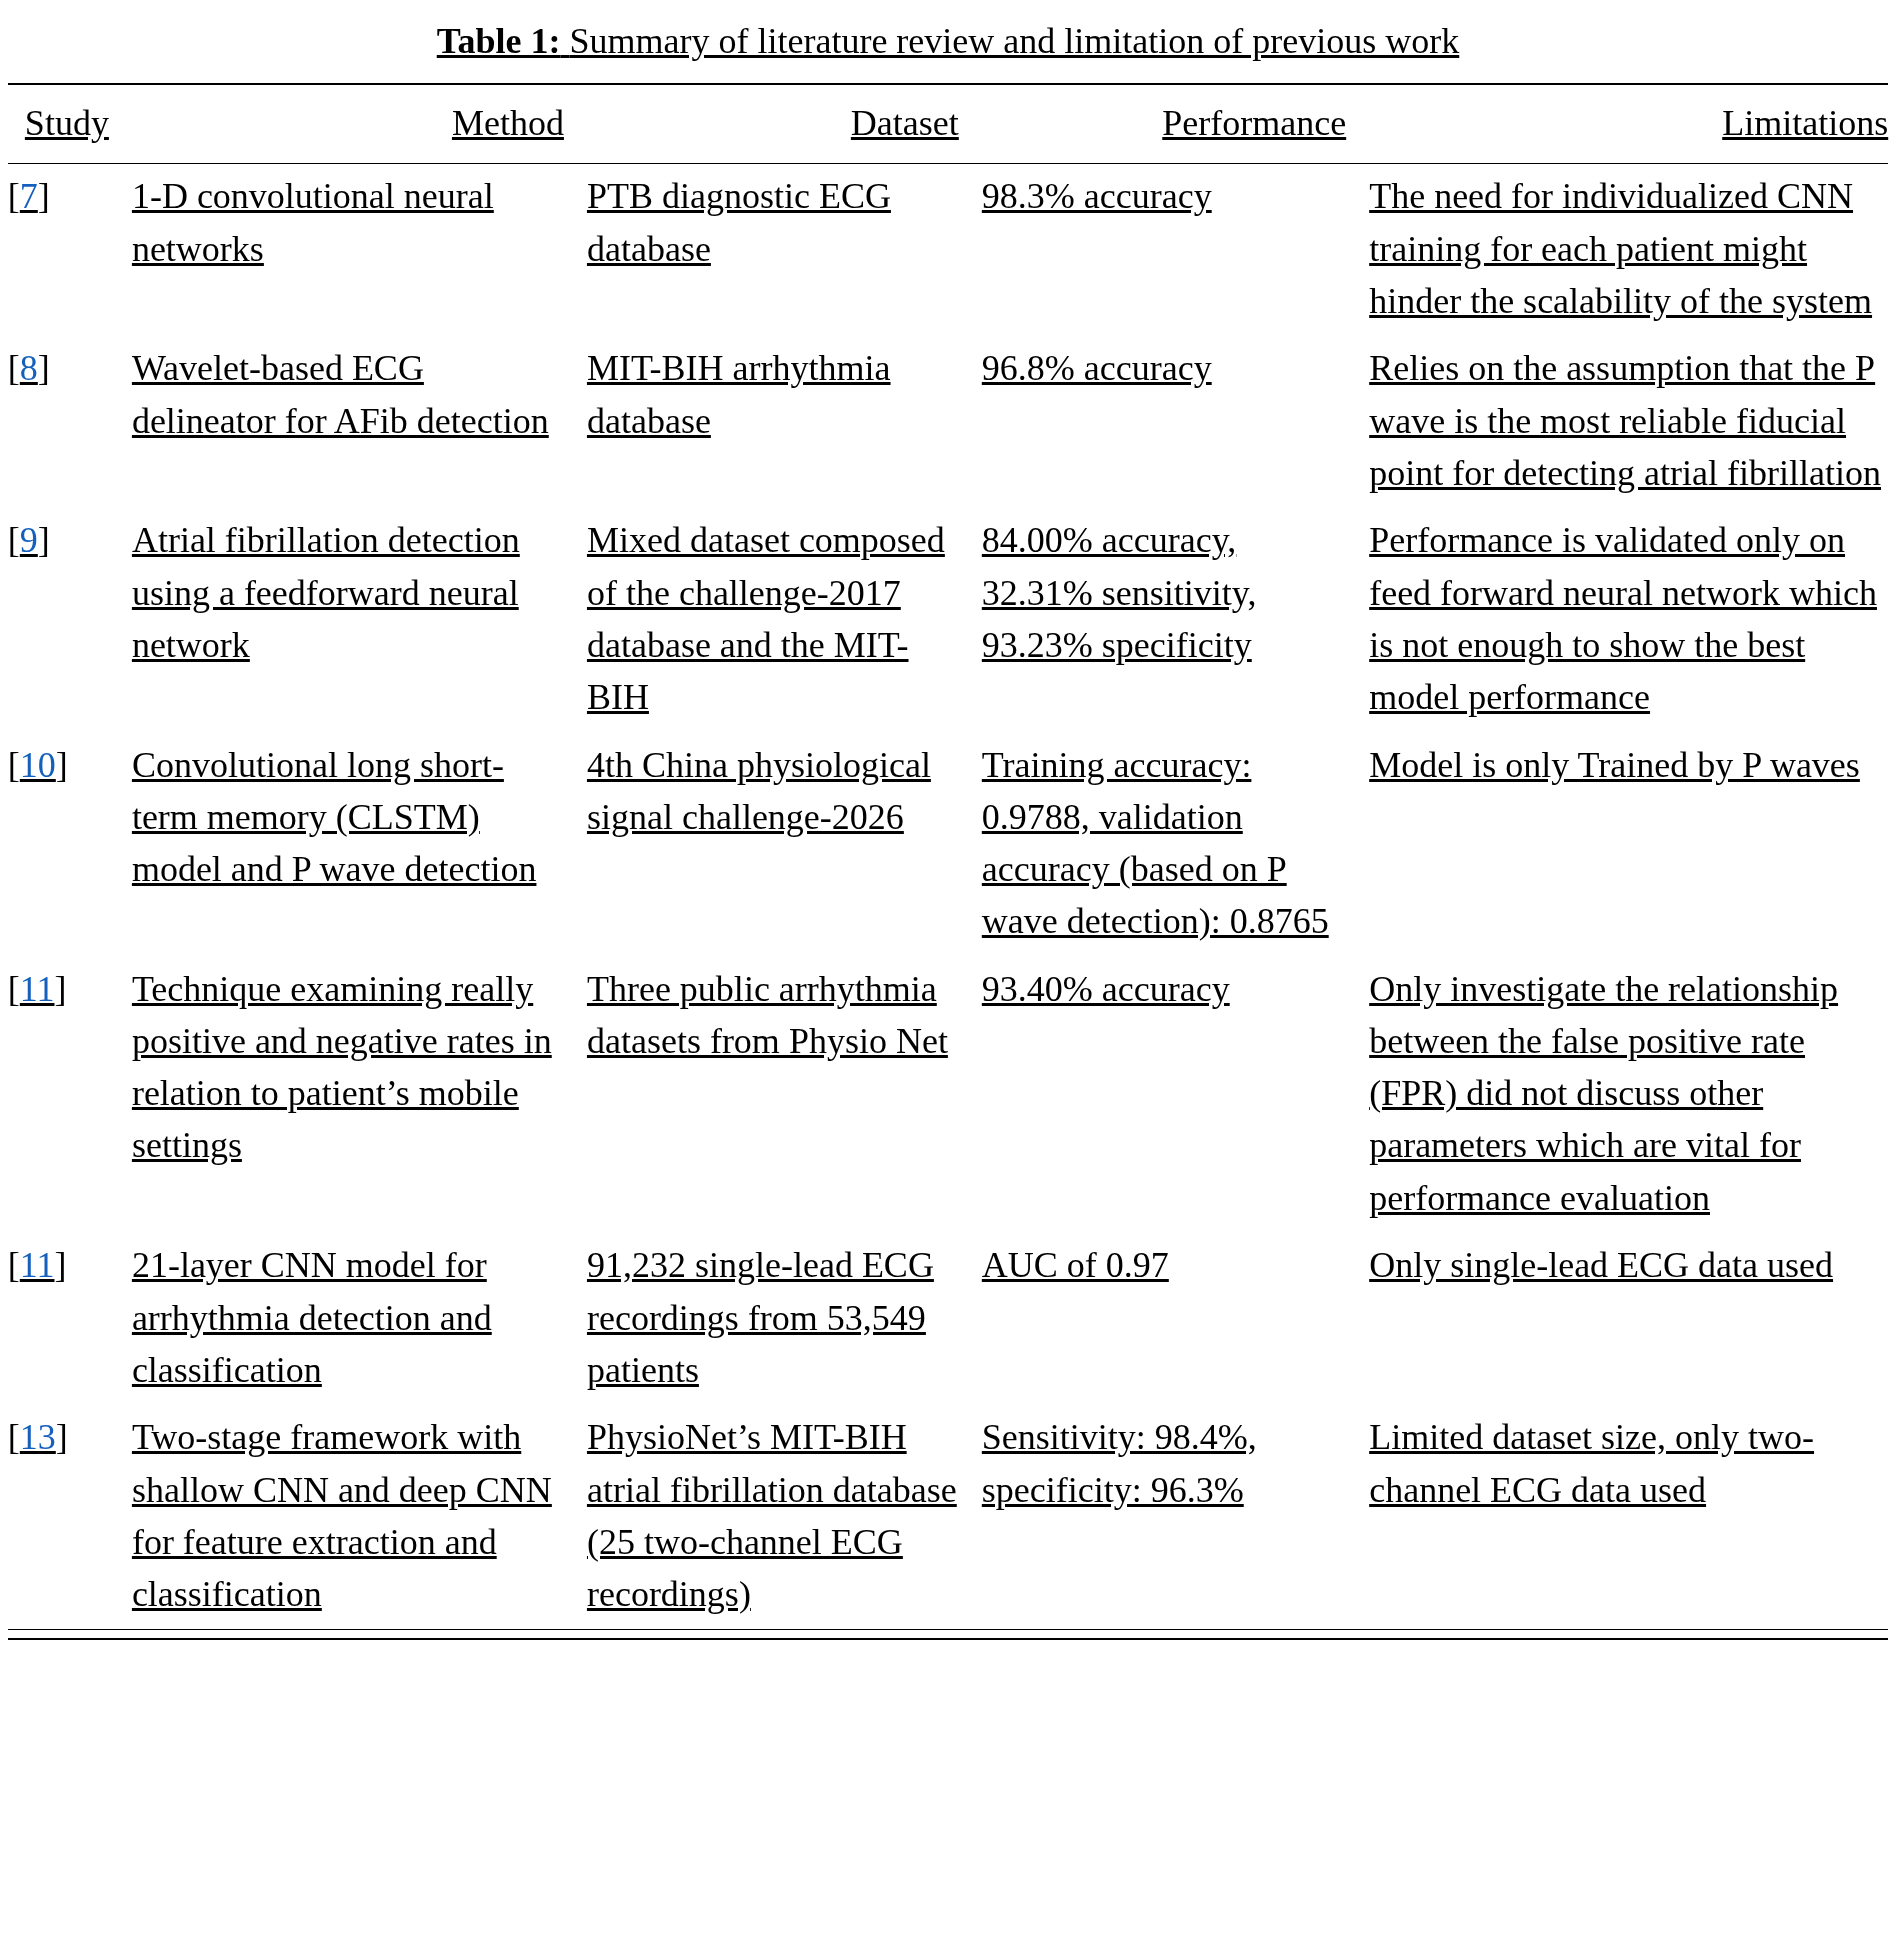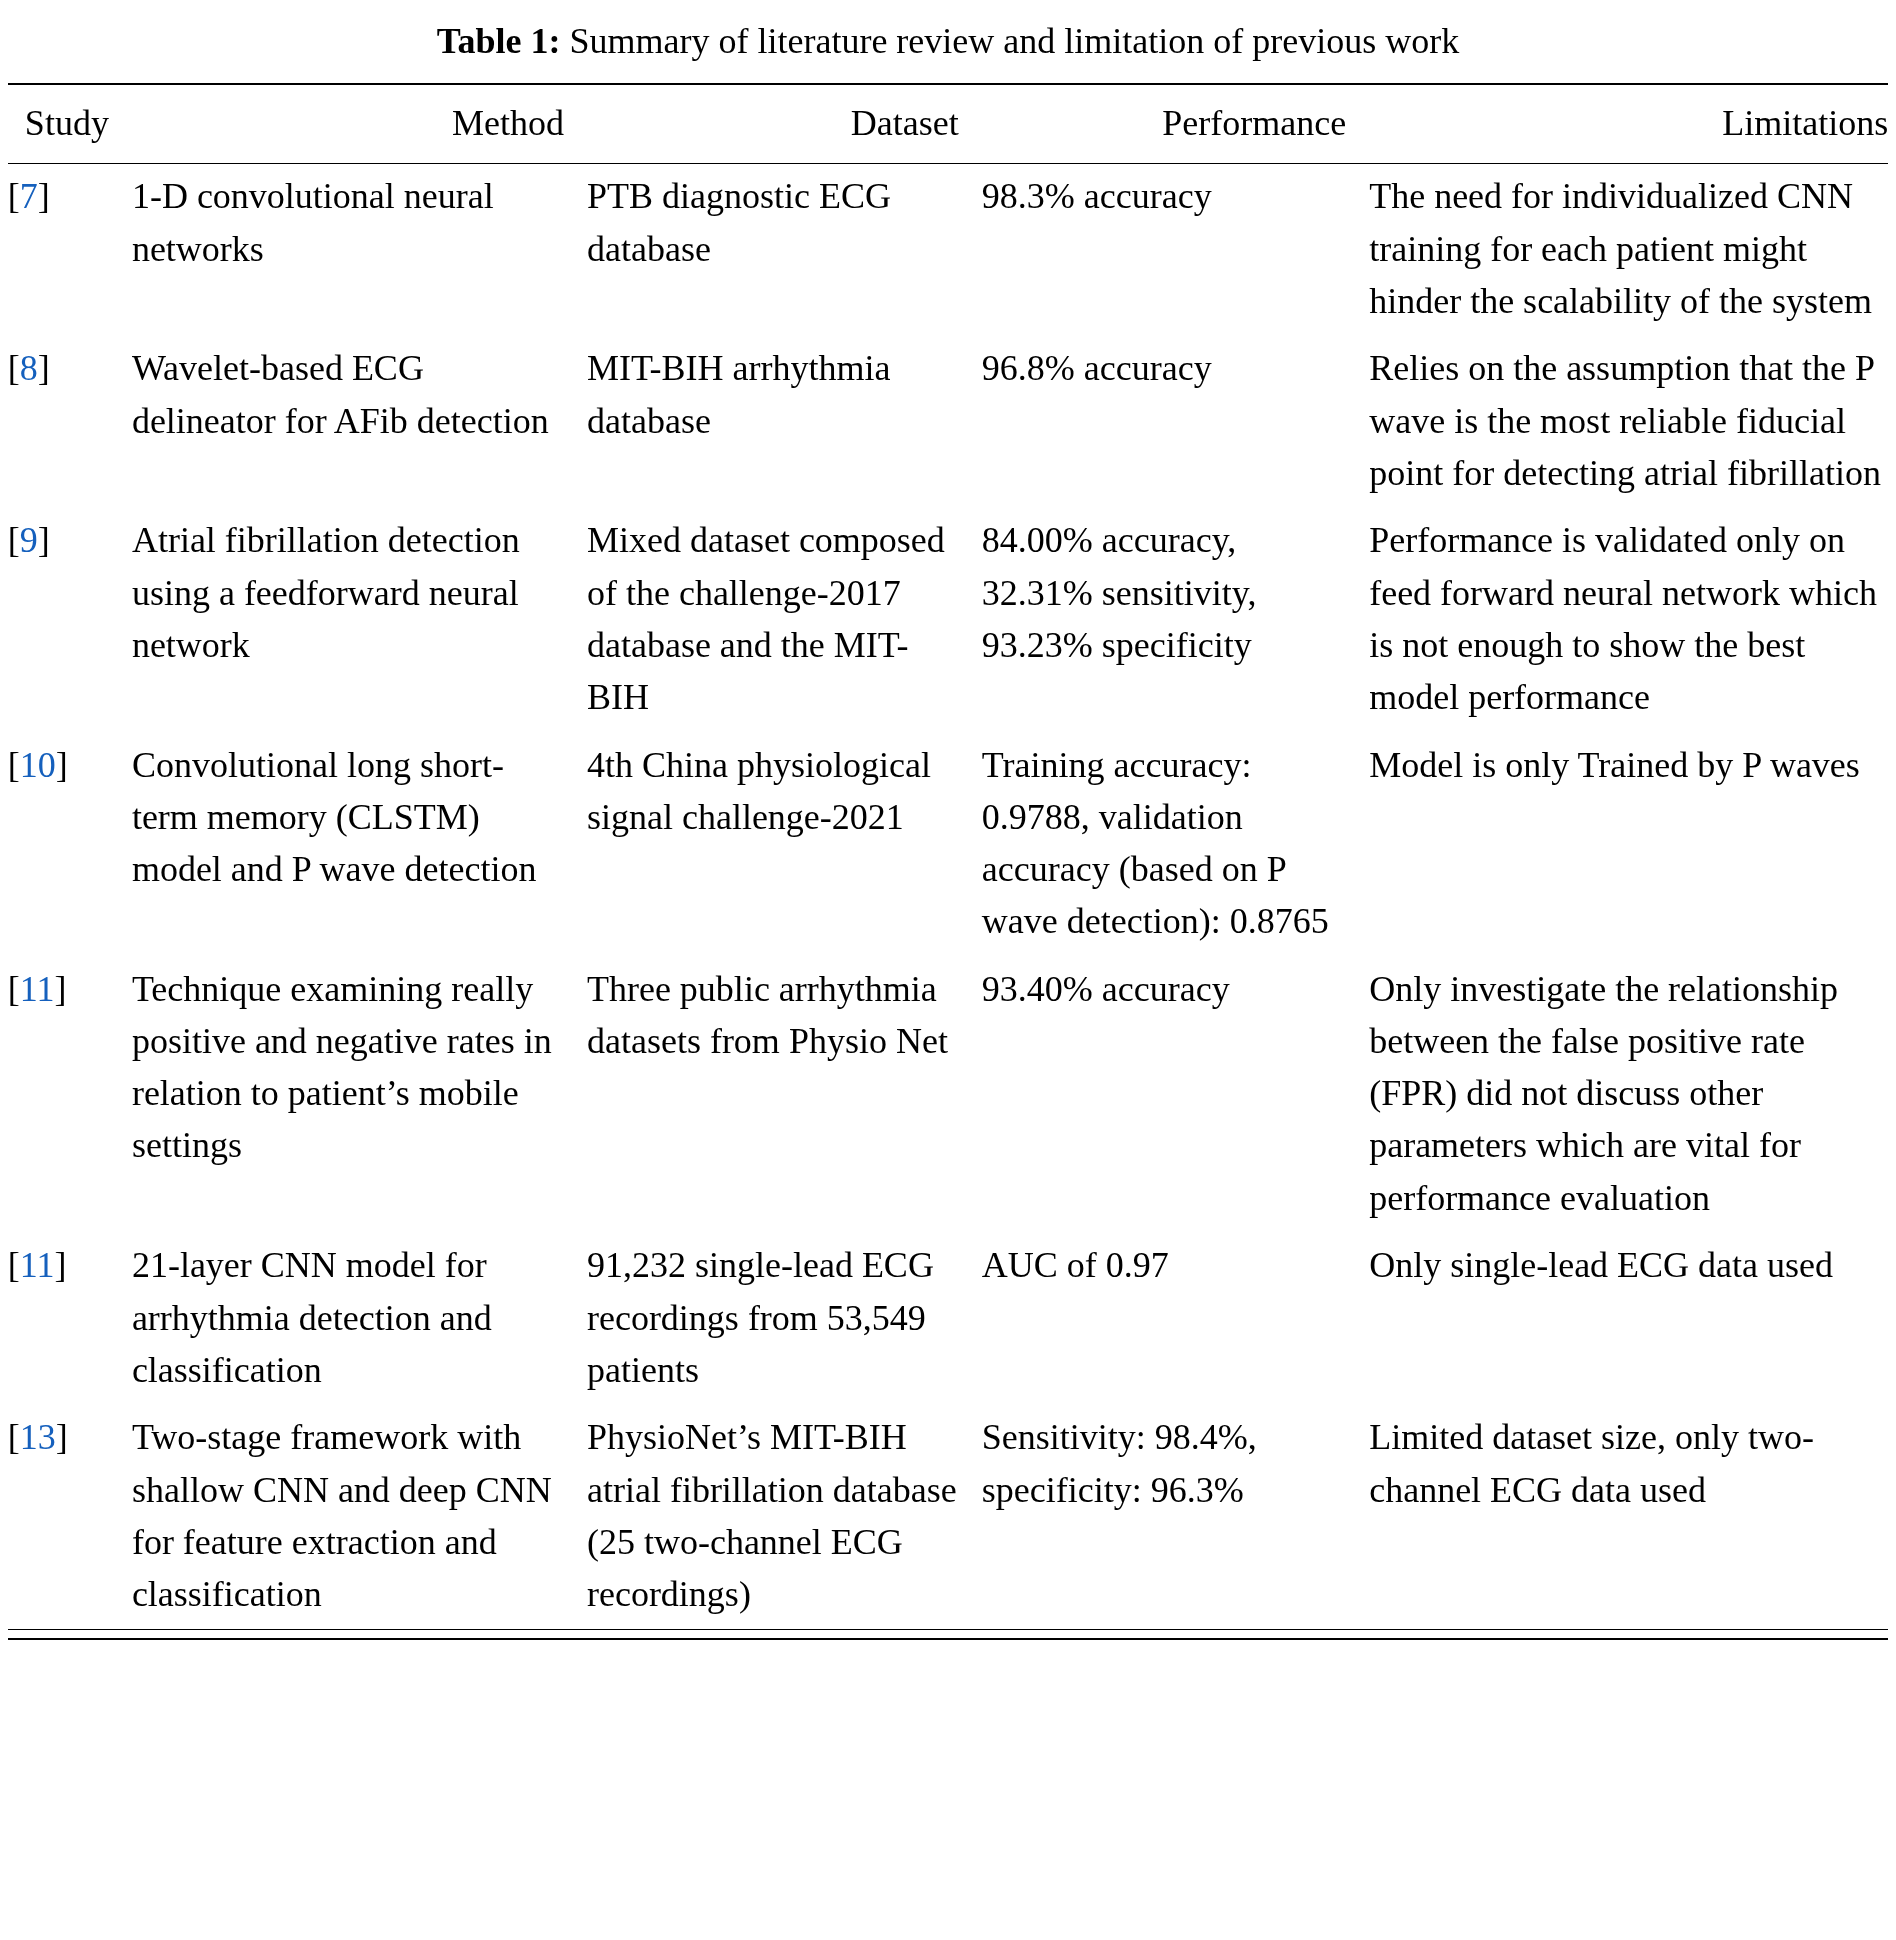--- a/index.html
+++ b/index.html
@@ -8,20 +8,21 @@
     background: #ffffff;
     color: #000000;
     font-family: "Liberation Serif", "DejaVu Serif", serif;
   }
   .page {
     width: 1896px;
     box-sizing: border-box;
     padding: 11.6px 7.8px 0 7.8px;
     font-size: 36px;
     line-height: 1.45;
+    text-decoration: underline;
   }
   .title {
     text-align: center;
     margin: 3.9px 0 15.5px 0;
   }
   .title-bold {
     font-weight: bold;
   }
   table.lit-table {
     width: 100%;
@@ -109,21 +110,21 @@
         <td><span>[</span><span class="cite">9</span><span>]</span></td>
         <td>Atrial fibrillation detection using a feedforward neural network</td>
         <td>Mixed dataset composed of the challenge-2017 database and the MIT-BIH</td>
         <td>84.00% accuracy, 32.31% sensitivity, 93.23% specificity</td>
         <td>Performance is validated only on feed forward neural network which is not enough to show the best model performance</td>
       </tr>
 
       <tr>
         <td><span>[</span><span class="cite">10</span><span>]</span></td>
         <td>Convolutional long short-term memory (CLSTM) model and P wave detection</td>
-        <td>4th China physiological signal challenge-2021</td>
+        <td>4th China physiological signal challenge-2026</td>
         <td>Training accuracy: 0.9788, validation accuracy (based on P wave detection): 0.8765</td>
         <td>Model is only Trained by P waves</td>
       </tr>
 
       <tr>
         <td><span>[</span><span class="cite">11</span><span>]</span></td>
         <td>Technique examining really positive and negative rates in relation to patient’s mobile settings</td>
         <td>Three public arrhythmia datasets from Physio Net</td>
         <td>93.40% accuracy</td>
         <td>Only investigate the relationship between the false positive rate (FPR) did not discuss other parameters which are vital for performance evaluation</td>

